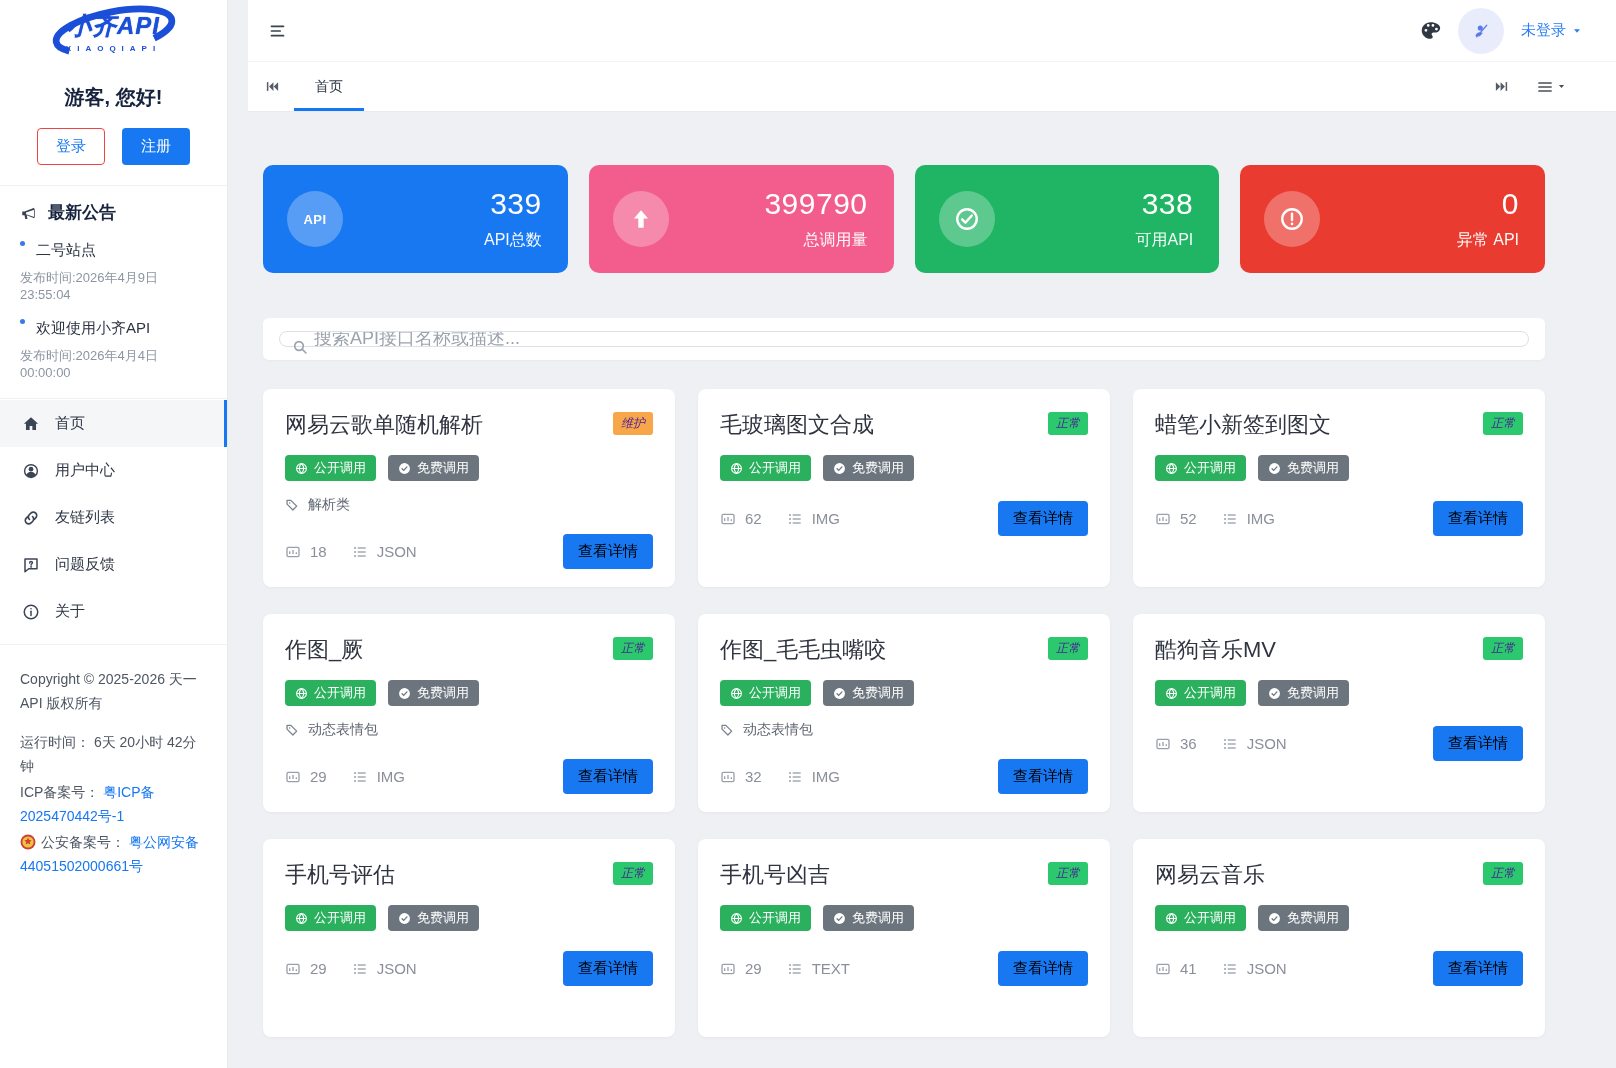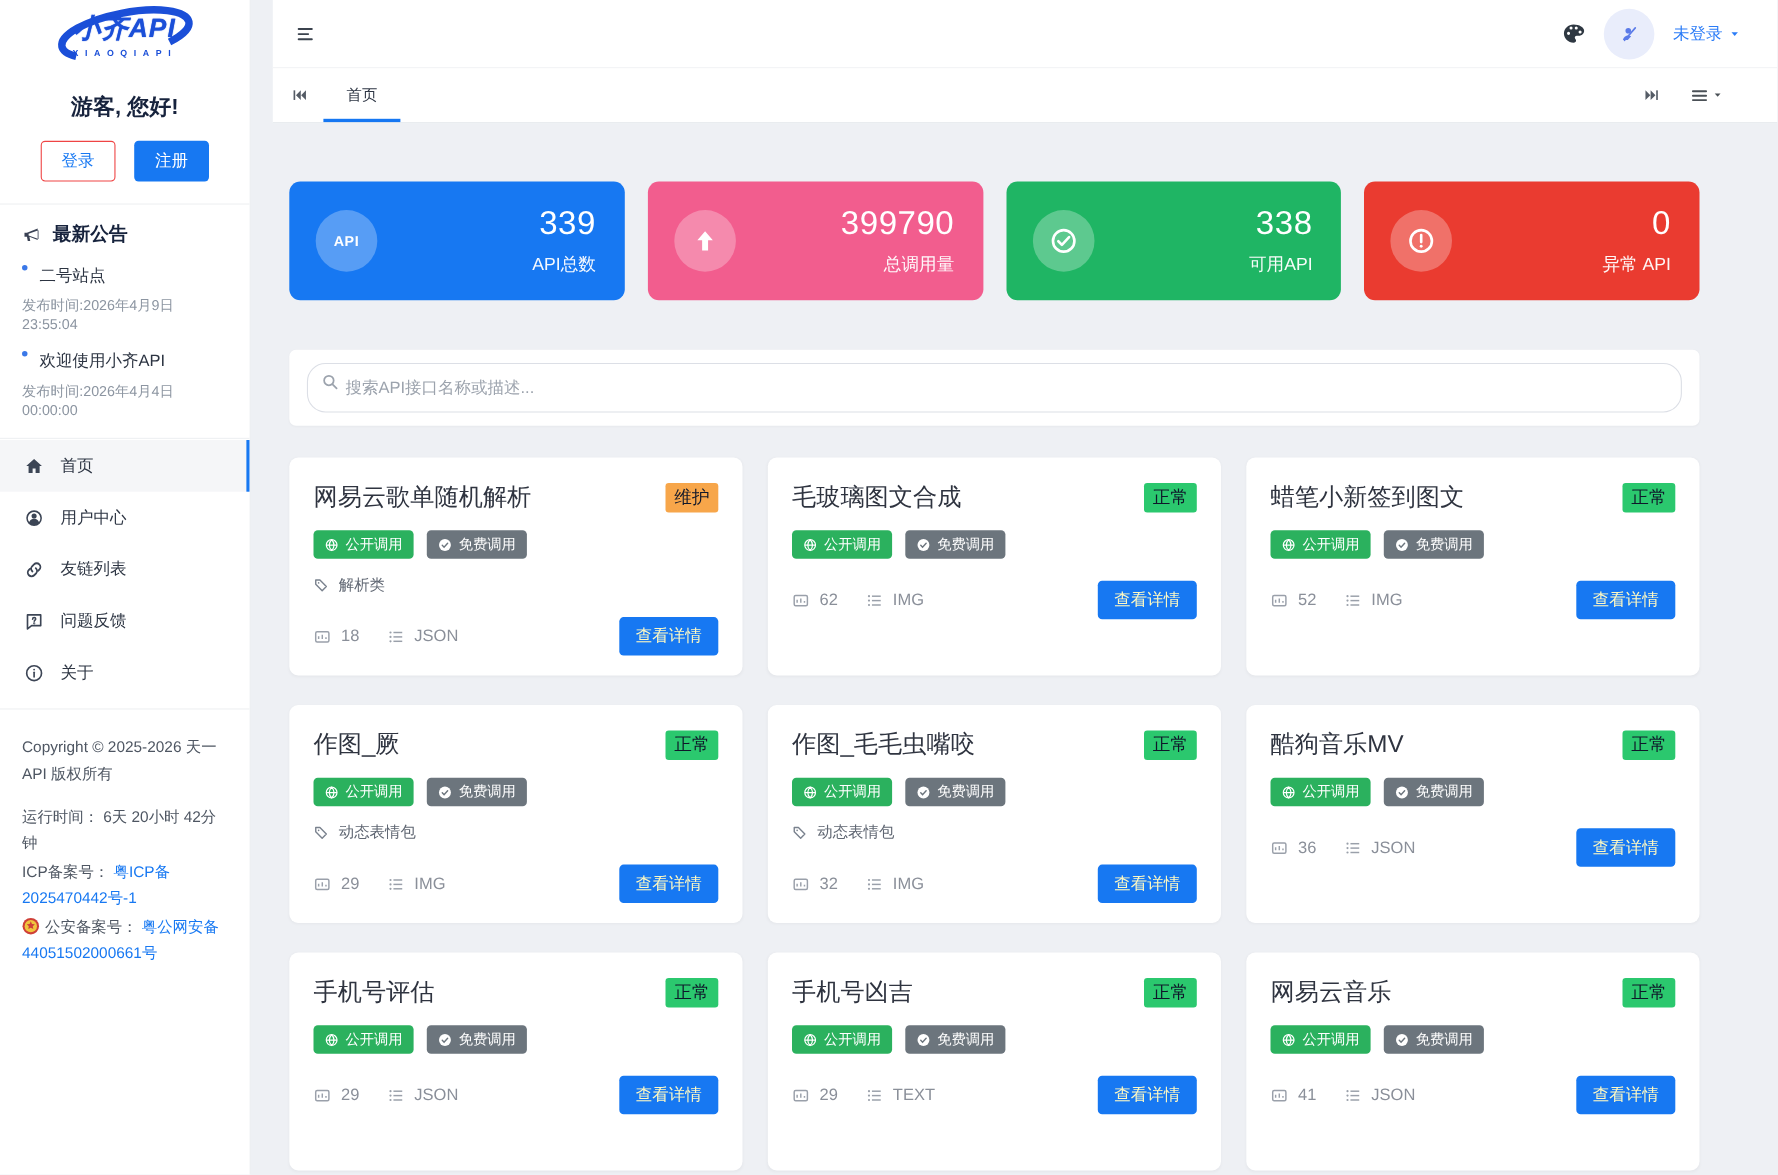--- a/index.html
+++ b/index.html
@@ -99,47 +99,47 @@
   .stat-icon .icon { width: 26px; height: 26px; color: #fff; }
   .stat-icon .api-text { font-size: 13px; font-weight: bold; letter-spacing: .5px; }
   .stat-right { margin-left: auto; text-align: right; }
   .stat-value { font-size: 30px; font-weight: 500; letter-spacing: .5px; }
   .stat-label { font-size: 16px; margin-top: 9px; opacity: .96; }
 
   
   .search-card { margin-top: 45px; background: #fff; border-radius: 6px; padding: 12px 16px;
                  box-shadow: 0 1px 2px rgba(0,0,0,.03); }
   .search-box { position: relative; }
-  .search-box input { width: 100%; height: 45px; border: 1px solid #dcdfe6; border-radius: 17px;
-                 padding: 0 16px 0 34px; font-size: 15px; color: #333; outline: none;
+  .search-box input { width: 100%; height: 16px; border: 1px solid #dcdfe6; border-radius: 17px;
+                 padding: 0 16px 0 34px; font-size: 18px; color: #333; outline: none;
                  font-family: inherit; background: #fff; }
   .search-box input::placeholder { color: #9ca3ad; }
   .search-ico { position: absolute; left: 13px; top: 9px; width: 16px; height: 16px; color: #9ca3ad; }
 
   
   .cards-grid { margin-top: 29px; display: grid; grid-template-columns: repeat(3, 1fr);
                 column-gap: 23px; row-gap: 27px; }
   .api-card { background: #fff; border-radius: 8px; height: 198px; padding: 21px 22px;
               position: relative; box-shadow: 0 1px 3px rgba(0,0,0,.04); }
   .card-title { font-size: 22px; color: #2f3440; font-weight: 500; padding-right: 66px;
                 white-space: nowrap; overflow: hidden; }
-  .status-badge { position: absolute; top: 23px; right: 22px; font-size: 16px; color: #0f172a;
-                  padding: 3px 8px; border-radius: 3px; }
+  .status-badge { position: absolute; top: 23px; right: 22px; font-size: 12px; color: #4c1d95;
+                  padding: 3px 8px; border-radius: 3px; font-style: italic; }
   .badge-row { margin-top: 15px; display: flex; gap: 12px; }
   .pill { display: inline-flex; align-items: center; gap: 6px; font-size: 13px; color: #fff;
           padding: 4px 10px; border-radius: 4px; }
   .pill .icon { width: 13px; height: 13px; color: #fff; }
   .tag-row { margin-top: 15px; display: flex; align-items: center; gap: 9px; font-size: 14px;
              color: #5f6672; }
   .tag-row .icon { width: 14px; height: 14px; color: #7a828e; }
   .stats-line { margin-top: 20px; display: flex; align-items: center; }
   .meta { display: flex; align-items: center; gap: 9px; color: #8a8f99; font-size: 15px; }
   .meta .icon { width: 16px; height: 16px; color: #9aa0aa; }
   .meta .sep { width: 7px; }
-  .detail-btn { margin-left: auto; background: #1778f2; color: #fef9c3; border: none;
+  .detail-btn { margin-left: auto; background: #1778f2; color: #000000; border: none;
                 border-radius: 4px; font-size: 15px; padding: 8px 15px; cursor: pointer;
                 font-family: Liberation Serif, serif; }
   .icon { display: inline-flex; }
   .icon svg { width: 100%; height: 100%; display: block; }
 </style>
 </head>
 <body>
 
 <div class="app">
 

